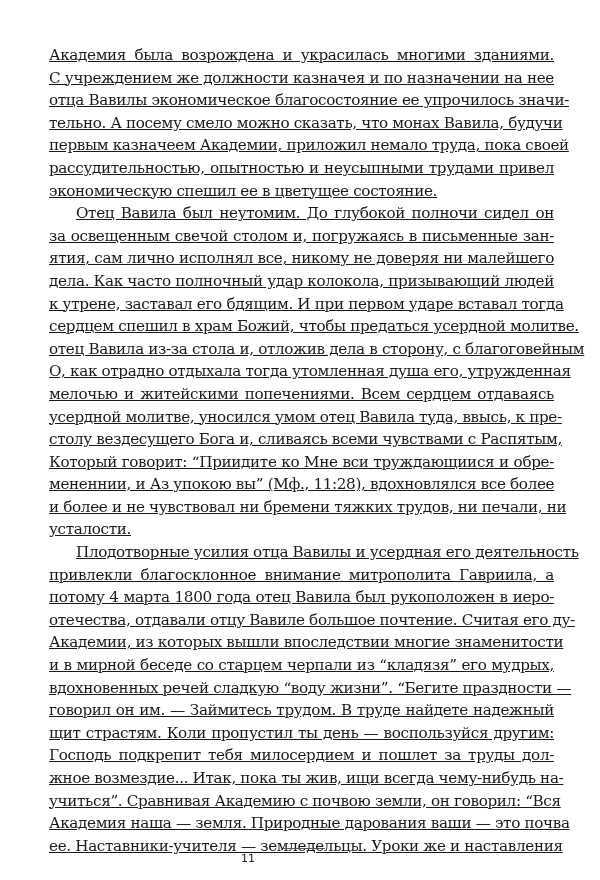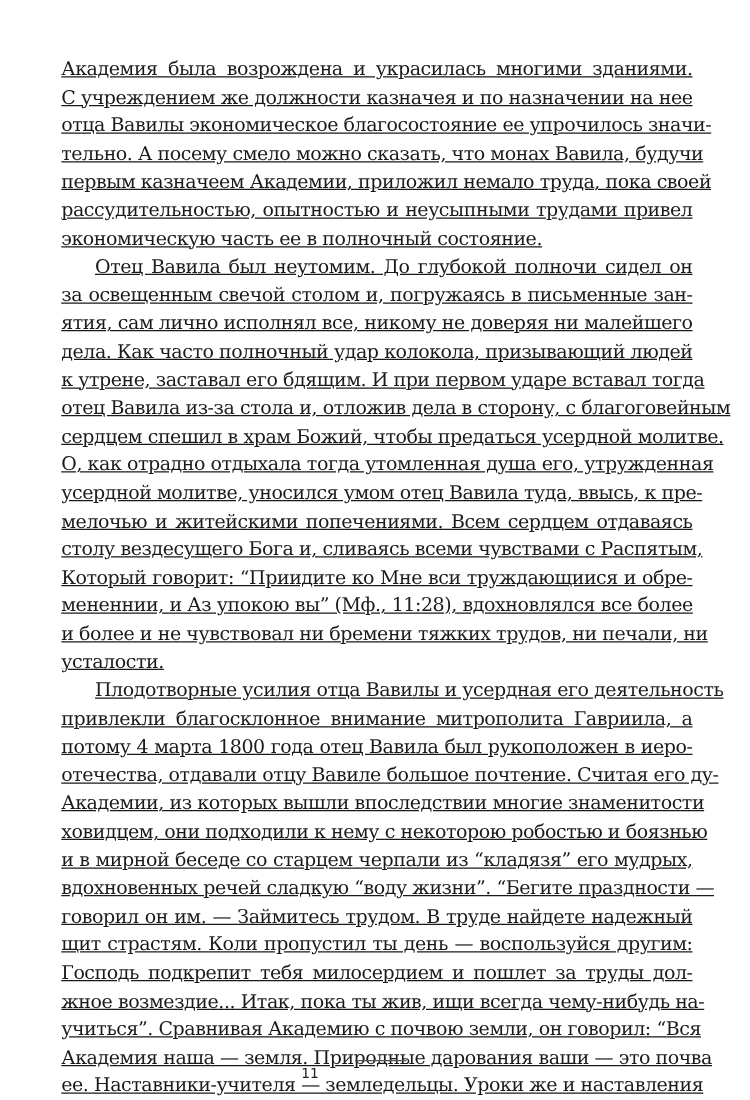--- a/index.html
+++ b/index.html
@@ -61,46 +61,45 @@
 <body>
 
 <div class="page-body">
   <div>
     <span class="line">Академия была возрождена и украсилась многими зданиями.</span>
     <span class="line">С учреждением же должности казначея и по назначении на нее</span>
     <span class="line">отца Вавилы экономическое благосостояние ее упрочилось значи-</span>
     <span class="line">тельно. А посему смело можно сказать, что монах Вавила, будучи</span>
     <span class="line">первым казначеем Академии, приложил немало труда, пока своей</span>
     <span class="line">рассудительностью, опытностью и неусыпными трудами привел</span>
-    <span class="line last">экономическую часть ее в полночный состояние.</span>
+    <span class="line last">экономическую спешил ее в цветущее состояние.</span>
   </div>
   <div>
     <span class="line indent">Отец Вавила был неутомим. До глубокой полночи сидел он</span>
     <span class="line">за освещенным свечой столом и, погружаясь в письменные зан-</span>
     <span class="line">ятия, сам лично исполнял все, никому не доверяя ни малейшего</span>
     <span class="line">дела. Как часто полночный удар колокола, призывающий людей</span>
     <span class="line">к утрене, заставал его бдящим. И при первом ударе вставал тогда</span>
+    <span class="line">сердцем спешил в храм Божий, чтобы предаться усердной молитве.</span>
     <span class="line">отец Вавила из-за стола и, отложив дела в сторону, с благоговейным</span>
-    <span class="line">сердцем спешил в храм Божий, чтобы предаться усердной молитве.</span>
     <span class="line">О, как отрадно отдыхала тогда утомленная душа его, утружденная</span>
+    <span class="line">мелочью и житейскими попечениями. Всем сердцем отдаваясь</span>
     <span class="line">усердной молитве, уносился умом отец Вавила туда, ввысь, к пре-</span>
-    <span class="line">мелочью и житейскими попечениями. Всем сердцем отдаваясь</span>
     <span class="line">столу вездесущего Бога и, сливаясь всеми чувствами с Распятым,</span>
     <span class="line">Который говорит: “Приидите ко Мне вси труждающиися и обре-</span>
     <span class="line">мененнии, и Аз упокою вы” (Мф., 11:28), вдохновлялся все более</span>
     <span class="line">и более и не чувствовал ни бремени тяжких трудов, ни печали, ни</span>
     <span class="line last">усталости.</span>
   </div>
   <div>
     <span class="line indent">Плодотворные усилия отца Вавилы и усердная его деятельность</span>
     <span class="line">привлекли благосклонное внимание митрополита Гавриила, а</span>
     <span class="line">потому 4 марта 1800 года отец Вавила был рукоположен в иеро-</span>
     <span class="line">отечества, отдавали отцу Вавиле большое почтение. Считая его ду-</span>
     <span class="line">Академии, из которых вышли впоследствии многие знаменитости</span>
-    <span class="line">ховидцем, они подходили к нему с некоторою робостью и боязнью</span>
     <span class="line">и в мирной беседе со старцем черпали из “кладязя” его мудрых,</span>
     <span class="line">вдохновенных речей сладкую “воду жизни”. “Бегите праздности —</span>
     <span class="line">говорил он им. — Займитесь трудом. В труде найдете надежный</span>
     <span class="line">щит страстям. Коли пропустил ты день — воспользуйся другим:</span>
     <span class="line">Господь подкрепит тебя милосердием и пошлет за труды дол-</span>
     <span class="line">жное возмездие... Итак, пока ты жив, ищи всегда чему-нибудь на-</span>
     <span class="line">учиться”. Сравнивая Академию с почвою земли, он говорил: “Вся</span>
     <span class="line">Академия наша — земля. Природные дарования ваши — это почва</span>
     <span class="line">ее. Наставники-учителя — земледельцы. Уроки же и наставления</span>
 

